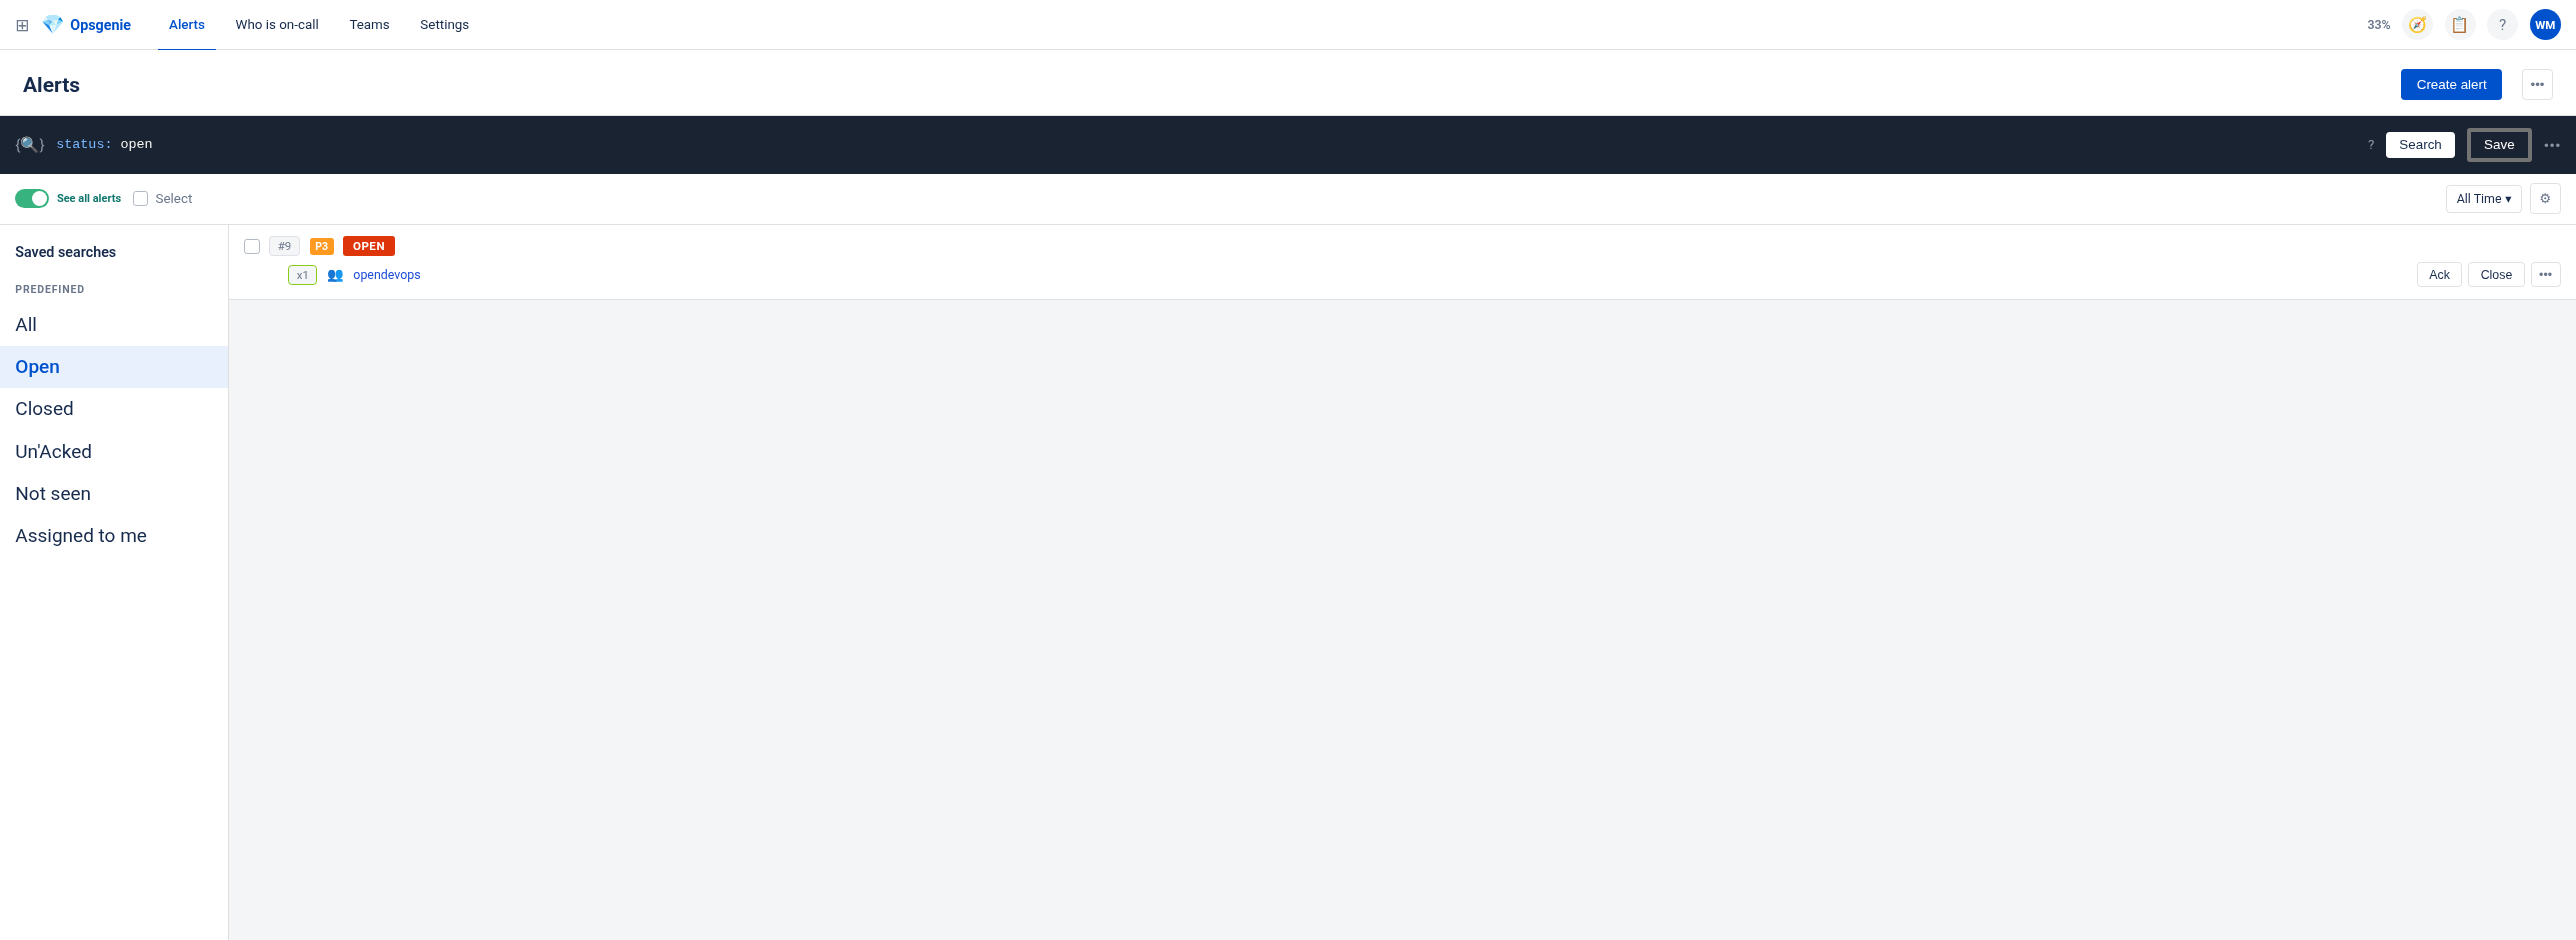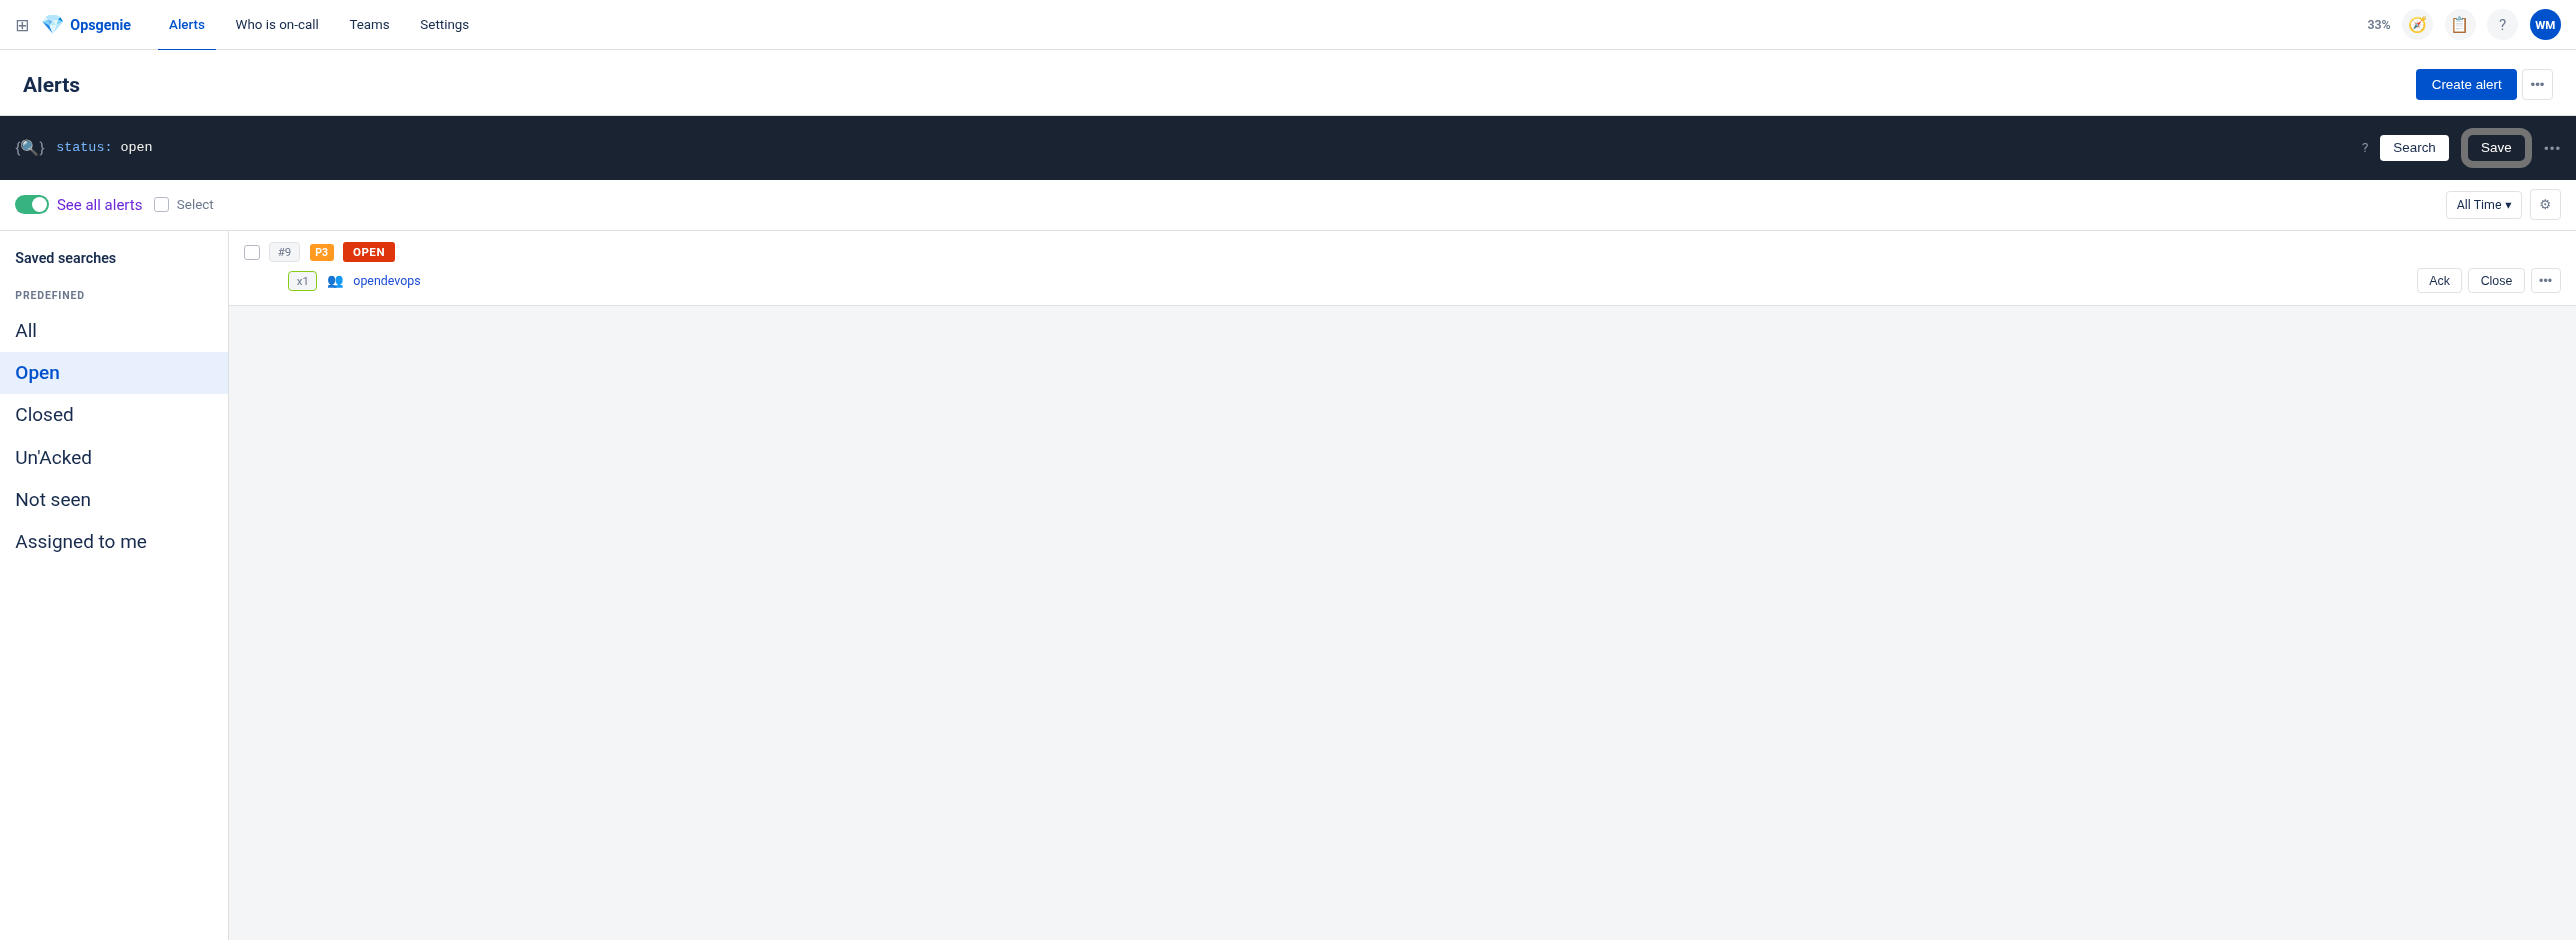--- a/index.html
+++ b/index.html
@@ -19,42 +19,42 @@
     .brand { display: flex; align-items: center; gap: 5.7px; font-weight: 700; font-size: 14.3px; color: #0052cc; margin-right: 19px; }
     .brand-logo { font-size: 19px; }
     .nav-item { padding: 15.3px 11.5px; font-size: 13.4px; color: #172b4d; cursor: pointer; border-bottom: 1.9px solid transparent; height: 50px; display: flex; align-items: center; }
     .nav-item.active { color: #0052cc; border-bottom: 1.9px solid #0052cc; font-weight: 500; }
     .top-nav-right { display: flex; align-items: center; gap: 11.5px; margin-left: 29px; }
     .percent-badge { color: #6b778c; font-size: 12.4px; font-weight: 600; }
     .icon-btn { width: 31px; height: 31px; border-radius: 50%; display: flex; align-items: center; justify-content: center; cursor: pointer; color: #6b778c; font-size: 15.3px; background: #f4f5f7; }
     .avatar { width: 31px; height: 31px; border-radius: 50%; background: #0052cc; color: #fff; display: flex; align-items: center; justify-content: center; font-size: 11.5px; font-weight: 700; cursor: pointer; }
     .page-header { background: #fff; padding: 19px 23px 15.3px; display: flex; align-items: center; justify-content: space-between; border-bottom: 1px solid #e0e0e0; }
     .page-title { font-size: 21px; font-weight: 700; color: #172b4d; }
-    .page-header-right { display: flex; align-items: center; gap: 5px; }
+    .page-header-right { display: flex; align-items: center; gap: 20px; }
     .create-alert-btn { background: #0052cc; color: #fff; border: none; border-radius: 3.8px; padding: 7.6px 15.3px; font-size: 13.4px; font-weight: 500; cursor: pointer; }
     .more-btn { width: 31px; height: 31px; border: 1px solid #dfe1e6; border-radius: 3.8px; background: #fff; cursor: pointer; display: flex; align-items: center; justify-content: center; color: #6b778c; }
 
     
     .search-bar { background: #1a2332; padding: 11.5px 15.3px; display: flex; align-items: center; gap: 11.5px; }
     .search-icon-box { color: #8993a4; font-size: 15.3px; display: flex; align-items: center; }
     .search-query { flex: 1; color: #e0e6f0; font-family: 'Courier New', monospace; font-size: 13.4px; }
     .search-query span.key { color: #79b8ff; }
     .search-query span.val { color: #f8f8f2; }
     .search-help { color: #8993a4; font-size: 13.4px; cursor: pointer; }
     .search-btn { background: #fff; color: #172b4d; border: none; border-radius: 3.8px; padding: 5.7px 13.4px; font-size: 13.4px; font-weight: 500; cursor: pointer; }
-    .save-btn { background: transparent; color: #fff; border: 7px solid #737373; border-radius: 12px; padding: 5.7px 13.4px; font-size: 13.4px; cursor: pointer; }
+    .save-btn { background: transparent; color: #fff; border: 4px solid #737373; border-radius: 3px; padding: 5.7px 13.4px; font-size: 13.4px; cursor: pointer; }
     .search-more-btn { color: #8993a4; cursor: pointer; font-size: 17px; }
 
     
     .filter-bar { background: #fff; padding: 9.6px 15.3px; display: flex; align-items: center; justify-content: space-between; border-bottom: 1px solid #e0e0e0; }
     .filter-left { display: flex; align-items: center; gap: 11.5px; }
     .toggle { display: flex; align-items: center; gap: 7.6px; }
     .toggle-switch { width: 34px; height: 19px; background: #36b37e; border-radius: 9.6px; position: relative; cursor: pointer; }
     .toggle-switch::after { content: ''; position: absolute; width: 15.3px; height: 15.3px; background: #fff; border-radius: 50%; top: 1.9px; right: 1.9px; }
-    .toggle-label { font-size: 15px; color: #6d28d9; }
+    .toggle-label { font-size: 11px; color: #0f766e; font-weight: bold; }
     .checkbox-select { display: flex; align-items: flex-start; gap: 7.6px; color: #6b778c; }
     .filter-right { display: flex; align-items: center; gap: 7.6px; }
     .time-filter { display: flex; align-items: center; gap: 3.8px; border: 1px solid #dfe1e6; border-radius: 3.8px; padding: 5.7px 9.6px; font-size: 12.4px; cursor: pointer; background: #fff; }
     .filter-icon-btn { width: 31px; height: 31px; border: 1px solid #dfe1e6; border-radius: 3.8px; background: #fff; cursor: pointer; display: flex; align-items: center; justify-content: center; color: #6b778c; }
 
     
     .content-area { display: flex; }
     .sidebar { width: 229px; background: #fff; border-right: 1px solid #e0e0e0; min-height: calc(100vh - 50px - 57px - 50px - 42px); padding: 15.3px 0; }
     .sidebar-section-title { font-size: 10.5px; font-weight: 700; color: #6b778c; text-transform: uppercase; padding: 7.6px 15.3px; letter-spacing: 0.08em; }
     .sidebar-item { padding: 9.6px 15.3px; font-size: 19px; color: #172b4d; cursor: pointer; }

